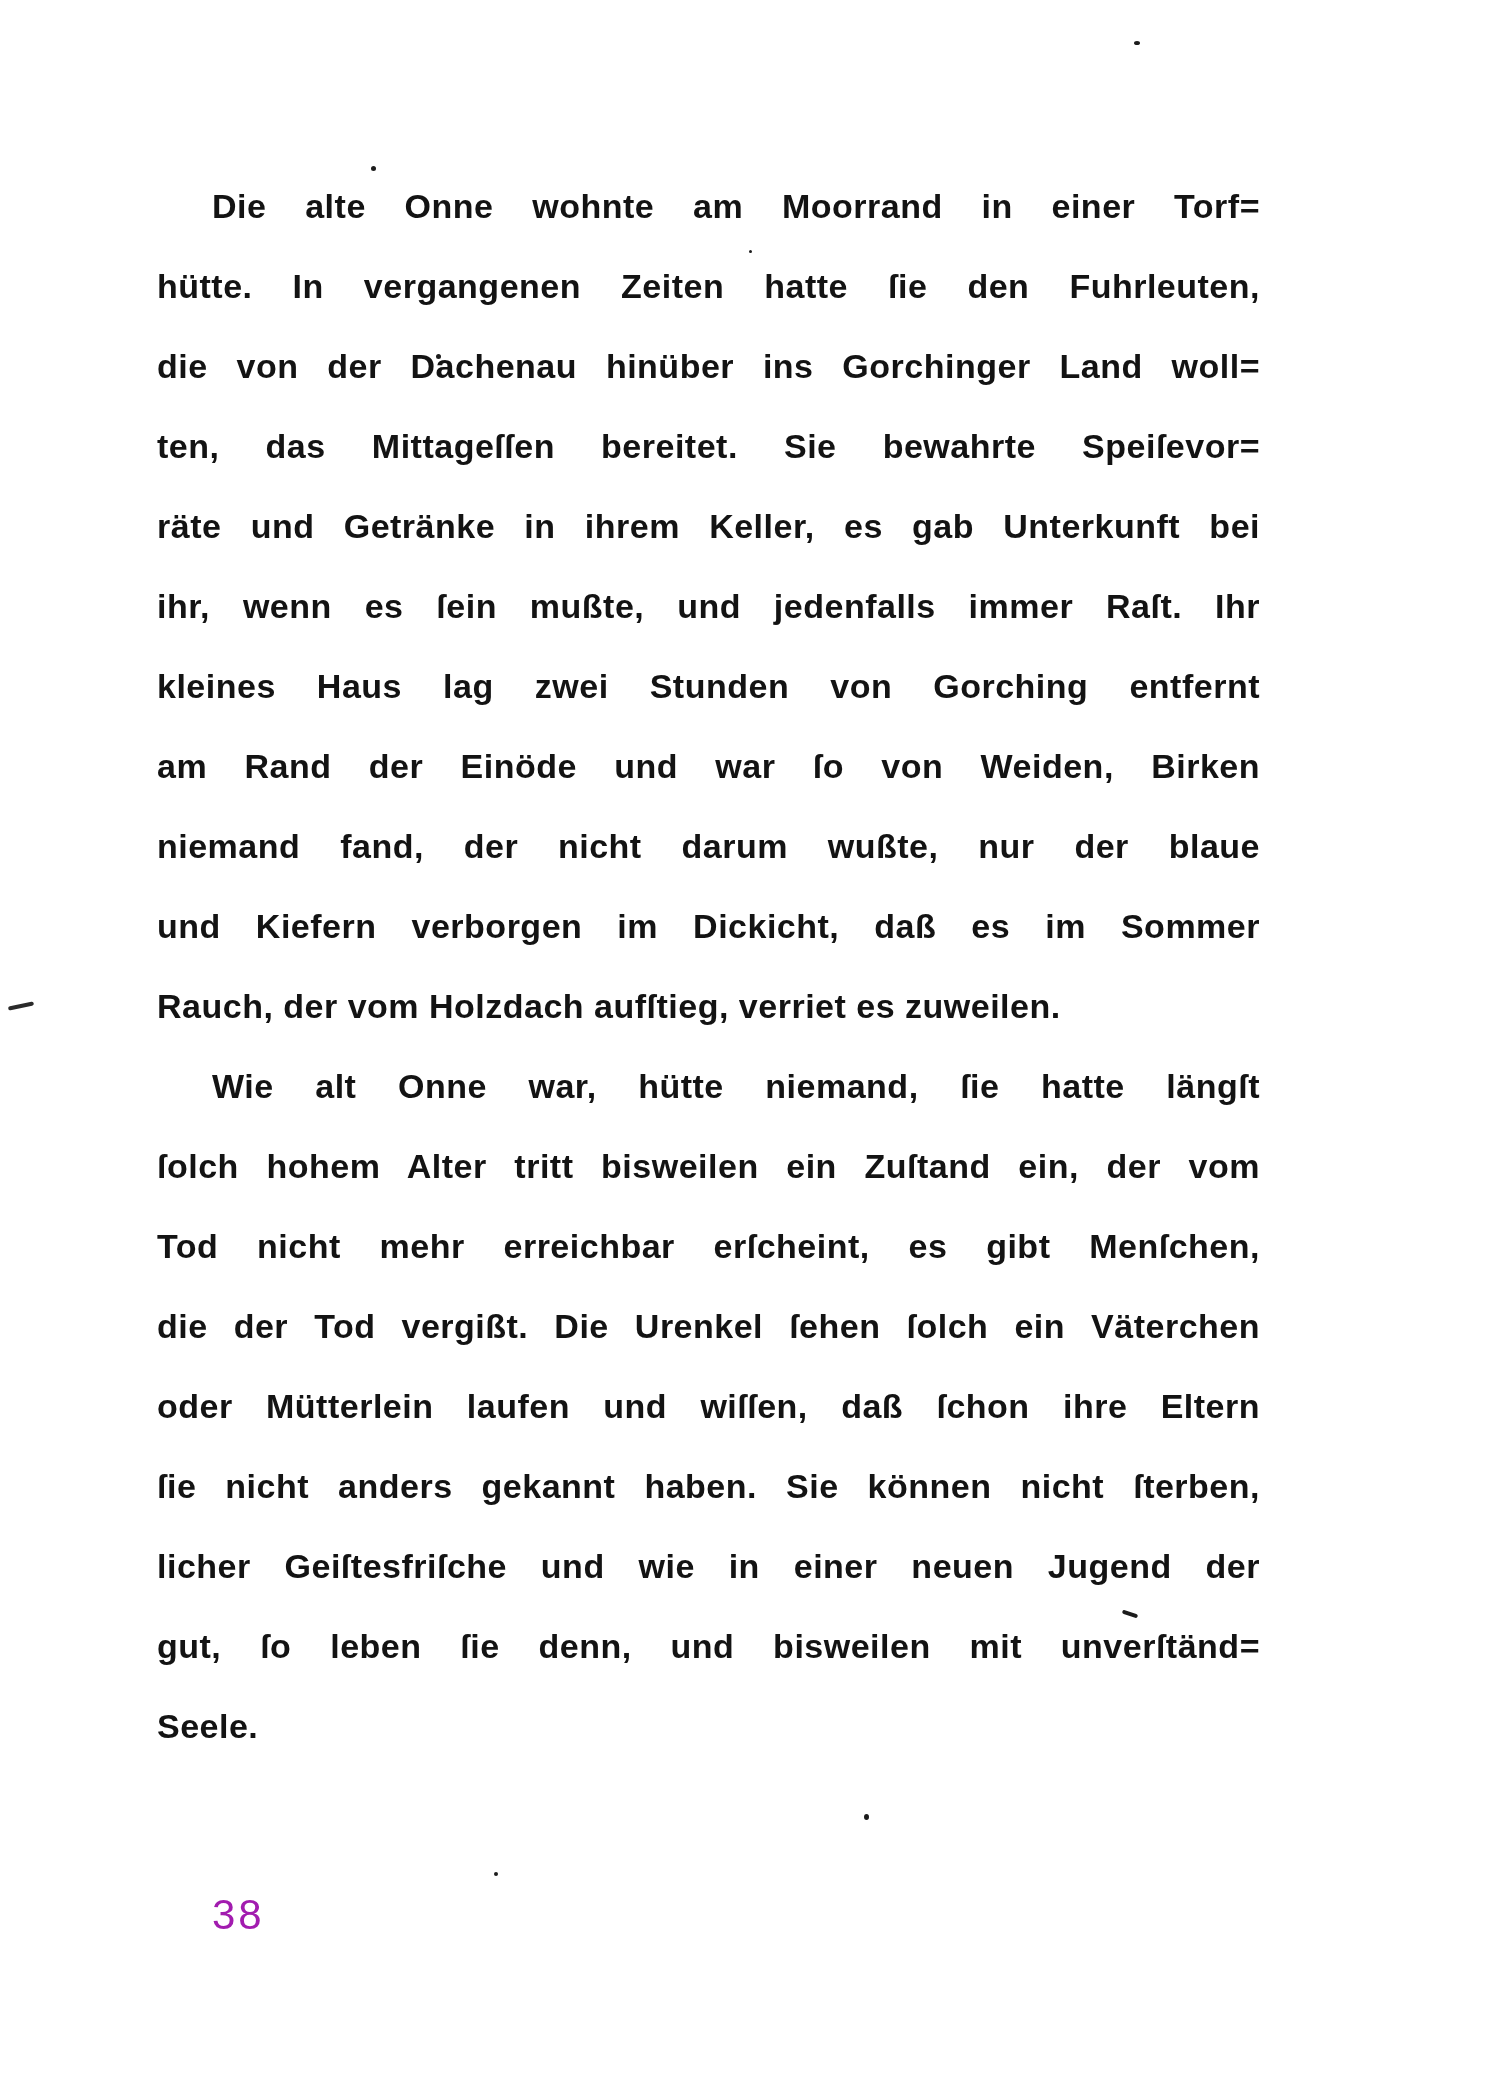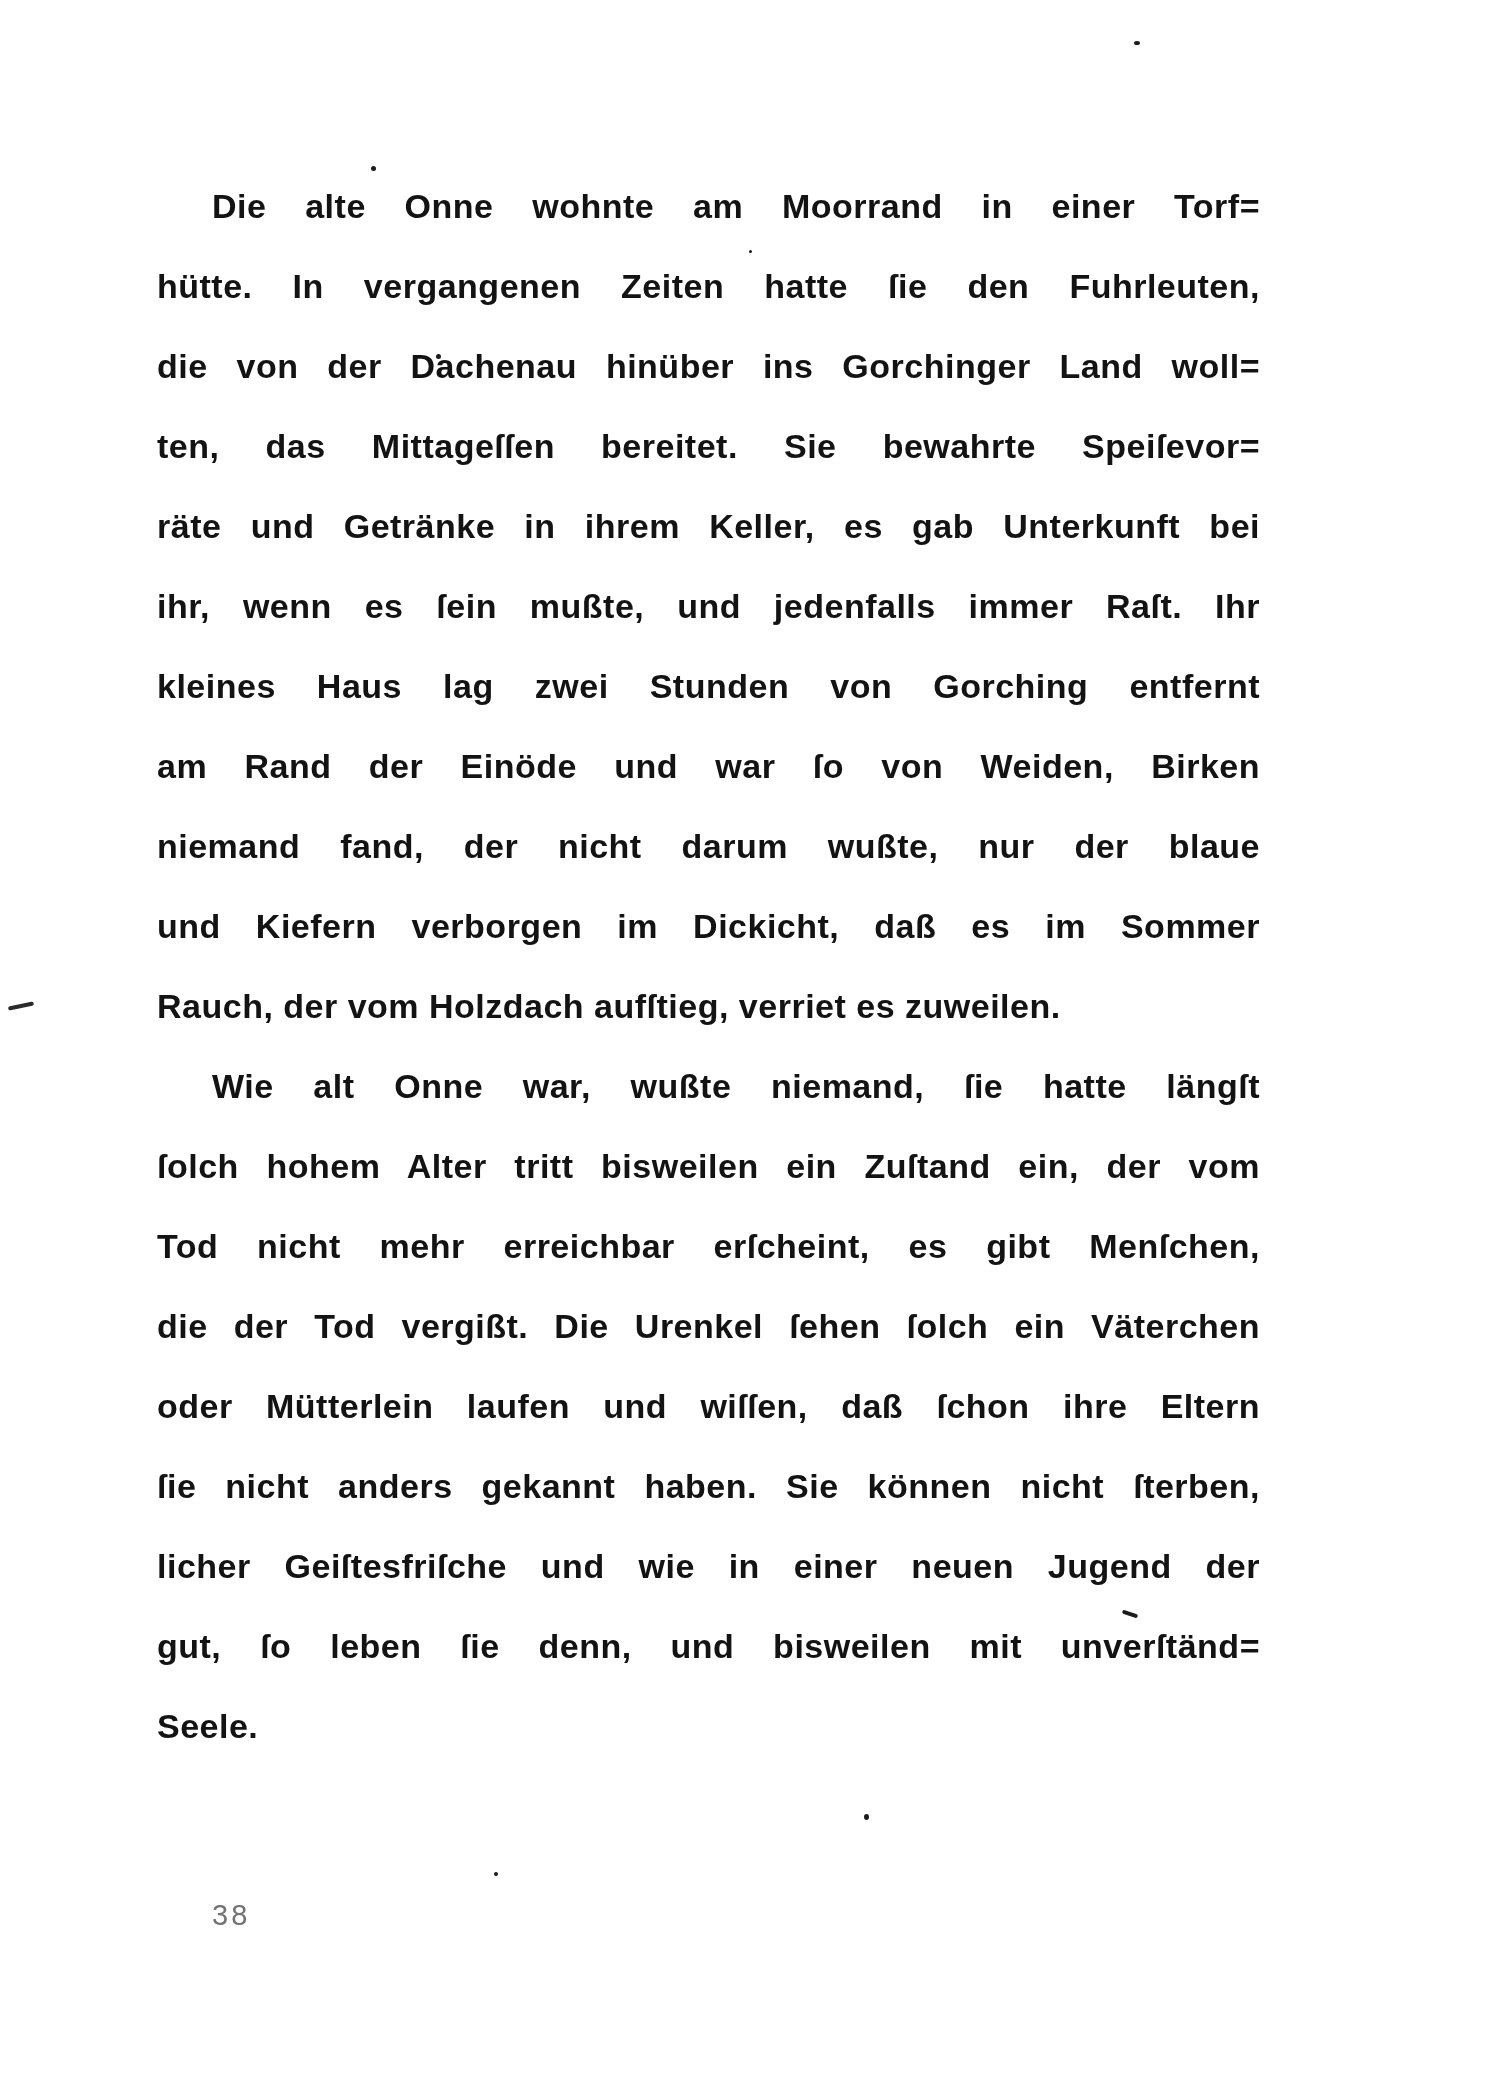--- a/index.html
+++ b/index.html
@@ -38,24 +38,24 @@
   }
   .line.para-end {
     text-align-last: left;
   }
   .page-number {
     position: absolute;
     left: 212px;
     top: 1880px;
     height: 70px;
     line-height: 70px;
-    font-size: 29px;
+    font-size: 42px;
     font-weight: normal;
     letter-spacing: 3px;
-    color: #737373;
+    color: #a21caf;
     text-align: right;
   }
   
   .speck {
     position: absolute;
     background: #1c1c1c;
     border-radius: 50%;
   }
   .speck.s1 { left: 371px; top: 166px; width: 5px; height: 5px; }
   .speck.s2 { left: 1134px; top: 41px; width: 6px; height: 4px; }
@@ -86,21 +86,21 @@
     <div class="line">hütte. In vergangenen Zeiten hatte ſie den Fuhrleuten,</div>
     <div class="line">die von der Dachenau hinüber ins Gorchinger Land woll=</div>
     <div class="line">ten, das Mittageſſen bereitet. Sie bewahrte Speiſevor=</div>
     <div class="line">räte und Getränke in ihrem Keller, es gab Unterkunft bei</div>
     <div class="line">ihr, wenn es ſein mußte, und jedenfalls immer Raſt. Ihr</div>
     <div class="line">kleines Haus lag zwei Stunden von Gorching entfernt</div>
     <div class="line">am Rand der Einöde und war ſo von Weiden, Birken</div>
     <div class="line">niemand fand, der nicht darum wußte, nur der blaue</div>
     <div class="line">und Kiefern verborgen im Dickicht, daß es im Sommer</div>
     <div class="line para-end">Rauch, der vom Holzdach aufſtieg, verriet es zuweilen.</div>
-    <div class="line indent">Wie alt Onne war, wußte niemand, ſie hatte längſt</div>
+    <div class="line indent">Wie alt Onne war, hütte niemand, ſie hatte längſt</div>
     <div class="line">ſolch hohem Alter tritt bisweilen ein Zuſtand ein, der vom</div>
     <div class="line">Tod nicht mehr erreichbar erſcheint, es gibt Menſchen,</div>
     <div class="line">die der Tod vergißt. Die Urenkel ſehen ſolch ein Väterchen</div>
     <div class="line">oder Mütterlein laufen und wiſſen, daß ſchon ihre Eltern</div>
     <div class="line">ſie nicht anders gekannt haben. Sie können nicht ſterben,</div>
     <div class="line">licher Geiſtesfriſche und wie in einer neuen Jugend der</div>
     <div class="line">gut, ſo leben ſie denn, und bisweilen mit unverſtänd=</div>
     <div class="line para-end">Seele.</div>
   </div>
 

